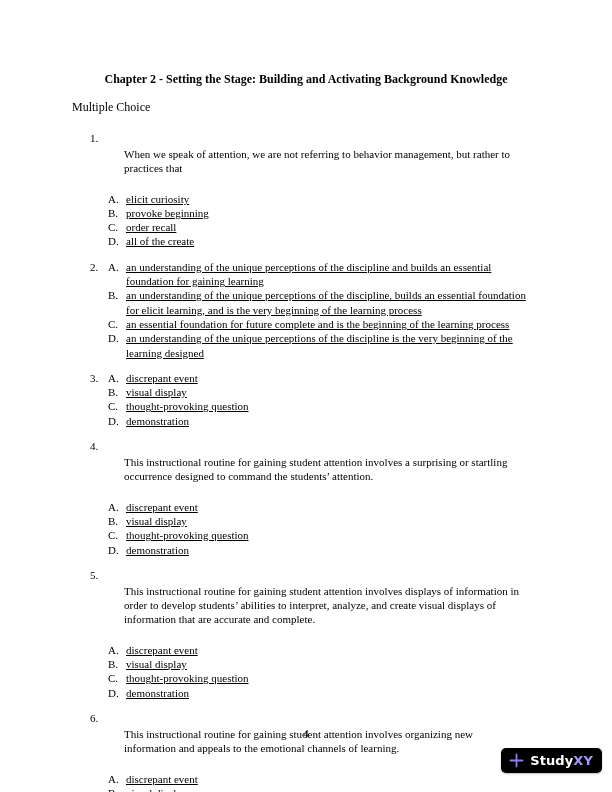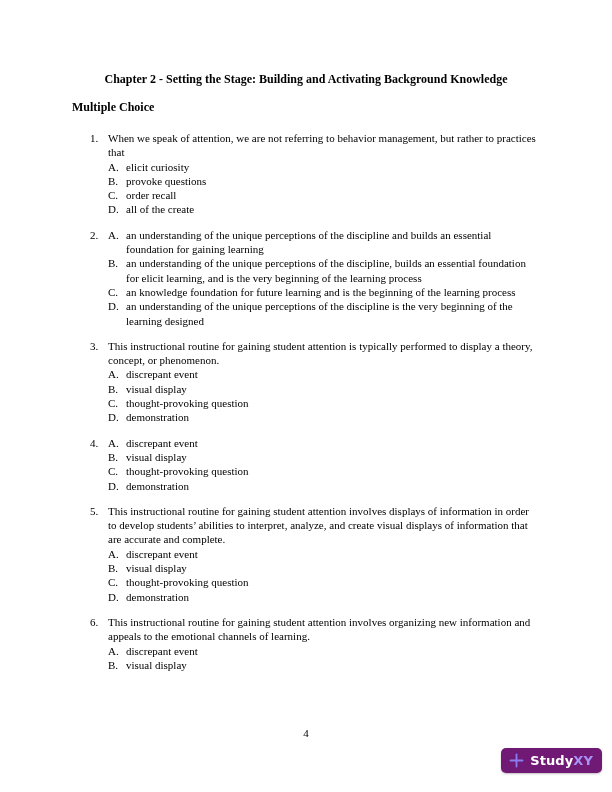--- a/index.html
+++ b/index.html
@@ -13,49 +13,49 @@
   }
   .page { padding-top: 72px; }
   .doc-title {
     text-align: center;
     font-weight: bold;
     font-size: 12px;
     line-height: 15px;
     margin: 0 60px;
   }
   .section-heading {
-    font-weight: bold;
+    font-weight: normal;
     font-size: 12px;
     line-height: 15px;
     margin: 13px 72px 0 72px;
   }
   .questions {
     margin: 16px 72px 0 90px;
     font-size: 11px;
     line-height: 14.3px;
   }
   .question { display: flex; margin-bottom: 11px; }
   .q-num { flex: none; width: 18px; }
   .q-body { flex: 1; min-width: 0; }
-  .q-text { margin: 0; }
+  .q-text { margin: 16px; }
   .option { display: flex; }
   .opt-letter { flex: none; width: 18px; }
-  .opt-text { flex: 1; min-width: 0; }
+  .opt-text { flex: 1; min-width: 0; text-decoration: underline; }
   .page-number {
     position: absolute;
     top: 727px; left: 0;
     width: 100%;
     text-align: center;
     font-size: 11px;
   }
   .logo-badge {
     position: absolute;
     top: 748px; right: 10px;
     height: 25px;
-    background: #701a75;
+    background: #000000;
     border-radius: 5px;
     display: flex;
     align-items: center;
     padding: 0 9px 0 8px;
     gap: 6px;
     box-shadow: 0 1px 2px rgba(0,0,0,0.25);
     font-family: "DejaVu Sans", sans-serif;
   }
   .logo-plus {
     width: 15px; height: 15px;
@@ -84,21 +84,21 @@
     <div class="question">
       <span class="q-num">1.</span>
       <div class="q-body">
         <div class="q-text">When we speak of attention, we are not referring to behavior management, but rather to practices that</div>
         <div class="option">
           <span class="opt-letter">A.</span>
           <span class="opt-text">elicit curiosity</span>
         </div>
         <div class="option">
           <span class="opt-letter">B.</span>
-          <span class="opt-text">provoke questions</span>
+          <span class="opt-text">provoke beginning</span>
         </div>
         <div class="option">
           <span class="opt-letter">C.</span>
           <span class="opt-text">order recall</span>
         </div>
         <div class="option">
           <span class="opt-letter">D.</span>
           <span class="opt-text">all of the create</span>
         </div>
       </div>
@@ -110,33 +110,32 @@
         <div class="option">
           <span class="opt-letter">A.</span>
           <span class="opt-text">an understanding of the unique perceptions of the discipline and builds an essential foundation for gaining learning</span>
         </div>
         <div class="option">
           <span class="opt-letter">B.</span>
           <span class="opt-text">an understanding of the unique perceptions of the discipline, builds an essential foundation for elicit learning, and is the very beginning of the learning process</span>
         </div>
         <div class="option">
           <span class="opt-letter">C.</span>
-          <span class="opt-text">an knowledge foundation for future learning and is the beginning of the learning process</span>
+          <span class="opt-text">an essential foundation for future complete and is the beginning of the learning process</span>
         </div>
         <div class="option">
           <span class="opt-letter">D.</span>
           <span class="opt-text">an understanding of the unique perceptions of the discipline is the very beginning of the learning designed</span>
         </div>
       </div>
     </div>
 
     <div class="question">
       <span class="q-num">3.</span>
       <div class="q-body">
-        <div class="q-text">This instructional routine for gaining student attention is typically performed to display a theory, concept, or phenomenon.</div>
         <div class="option">
           <span class="opt-letter">A.</span>
           <span class="opt-text">discrepant event</span>
         </div>
         <div class="option">
           <span class="opt-letter">B.</span>
           <span class="opt-text">visual display</span>
         </div>
         <div class="option">
           <span class="opt-letter">C.</span>
@@ -145,20 +144,21 @@
         <div class="option">
           <span class="opt-letter">D.</span>
           <span class="opt-text">demonstration</span>
         </div>
       </div>
     </div>
 
     <div class="question">
       <span class="q-num">4.</span>
       <div class="q-body">
+        <div class="q-text">This instructional routine for gaining student attention involves a surprising or startling occurrence designed to command the students’ attention.</div>
         <div class="option">
           <span class="opt-letter">A.</span>
           <span class="opt-text">discrepant event</span>
         </div>
         <div class="option">
           <span class="opt-letter">B.</span>
           <span class="opt-text">visual display</span>
         </div>
         <div class="option">
           <span class="opt-letter">C.</span>

